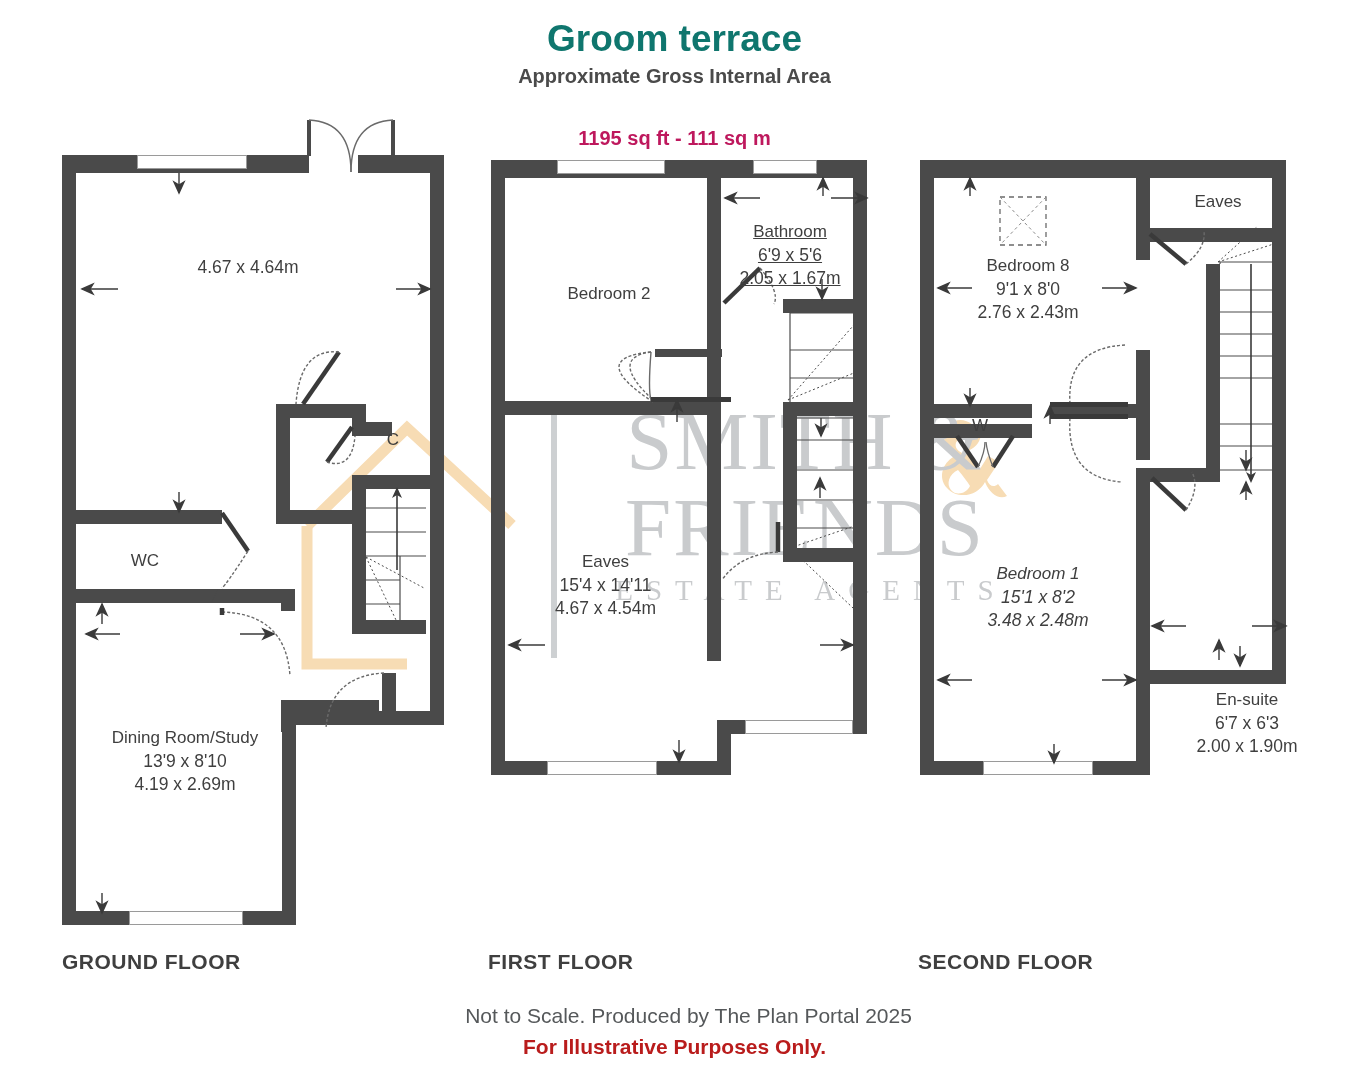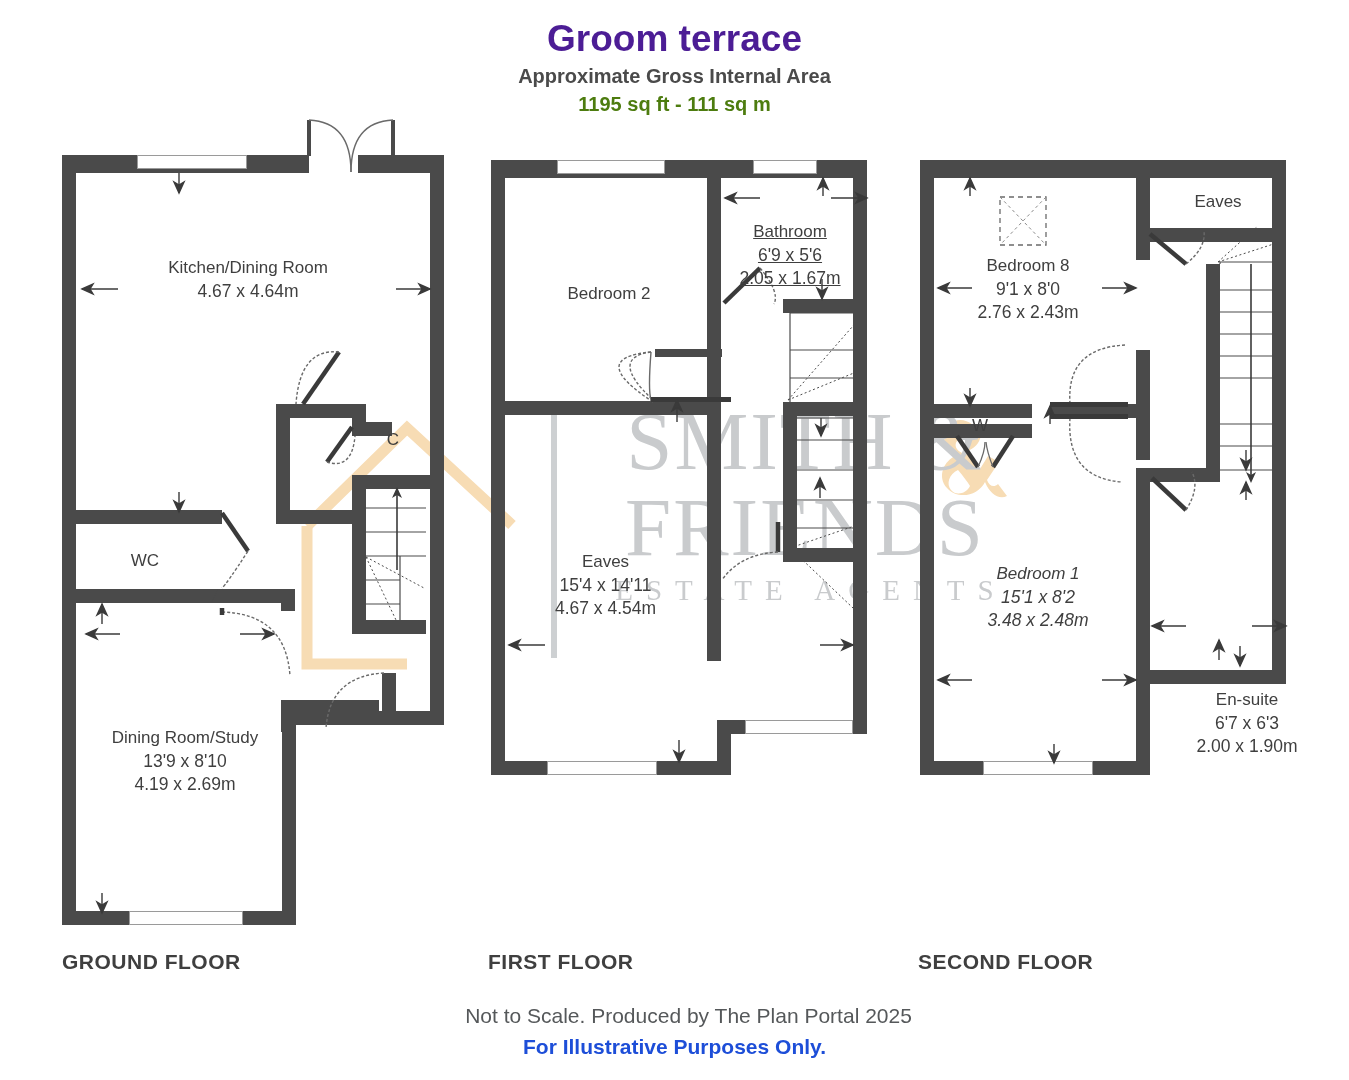--- a/index.html
+++ b/index.html
@@ -6,29 +6,29 @@
   html,body{margin:0;padding:0;background:#ffffff;}
   body{
     width:1349px;height:1080px;position:relative;overflow:hidden;
     font-family:"Liberation Sans","DejaVu Sans",sans-serif;
     color:#3f3f3f;
   }
   .stage{position:absolute;inset:0;}
 
   
   #header{position:absolute;left:0;top:16px;width:1349px;text-align:center;}
-  #plan-title{font-size:37px;font-weight:bold;color:#4c1d95;letter-spacing:0px;line-height:46px;}
+  #plan-title{font-size:37px;font-weight:bold;color:#0f766e;letter-spacing:0px;line-height:46px;}
   #area-line1{font-size:20px;font-weight:bold;color:#4a4a4a;line-height:28px;}
-  #area-line2{font-size:20px;font-weight:bold;color:#4d7c0f;line-height:28px;}
+  #area-line2{font-size:20px;font-weight:bold;color:#be185d;line-height:28px;margin-top:34px;}
 
   
   .floor-label{position:absolute;font-size:21px;font-weight:bold;color:#3f3f3f;letter-spacing:.5px;white-space:nowrap;}
   #footer{position:absolute;left:0;top:1000px;width:1349px;text-align:center;}
   #footer .f1{font-size:21px;color:#55585a;line-height:31px;margin-left:28px;}
-  #footer .f2{font-size:21px;font-weight:bold;color:#1d4ed8;line-height:31px;}
+  #footer .f2{font-size:21px;font-weight:bold;color:#b91c1c;line-height:31px;}
 
   
   .wall{position:absolute;background:#4a4a4a;}
   .win{position:absolute;background:#ffffff;border:1px solid #9a9a9a;box-sizing:border-box;}
   .win-h{height:14px;}
   .rlabel{position:absolute;text-align:center;white-space:nowrap;color:#3f3f3f;font-size:17.5px;line-height:23.5px;}
   .rlabel .nm{font-size:17px;}
   svg.ov{position:absolute;left:0;top:0;width:1349px;height:1080px;pointer-events:none;overflow:visible;}
 
   
@@ -155,21 +155,20 @@
         <line x1="102" y1="893" x2="102" y2="913"></line>
           <path d="M102 913 l-5 -11 l5 3 l5 -3 z"></path>
         <line x1="86" y1="634" x2="120" y2="634"></line>
           <path d="M86 634 l11 -5 l-3 5 l3 5 z"></path>
         <line x1="240" y1="634" x2="274" y2="634"></line>
           <path d="M274 634 l-11 -5 l3 5 l-3 5 z"></path>
       </g>
     </svg>
 
     <div class="rlabel" style="left:48px;top:256px;width:400px;">
-      <div class="nm">Kitchen/Dining Room</div>
       <div>4.67 x 4.64m</div>
     </div>
     <div class="rlabel" style="left:85px;top:549px;width:120px;">
       <div class="nm">WC</div>
     </div>
     <div class="rlabel" style="left:368px;top:428px;width:50px;">
       <div class="nm">C</div>
     </div>
     <div class="rlabel" style="left:-5px;top:726px;width:380px;">
       <div class="nm">Dining Room/Study</div>

